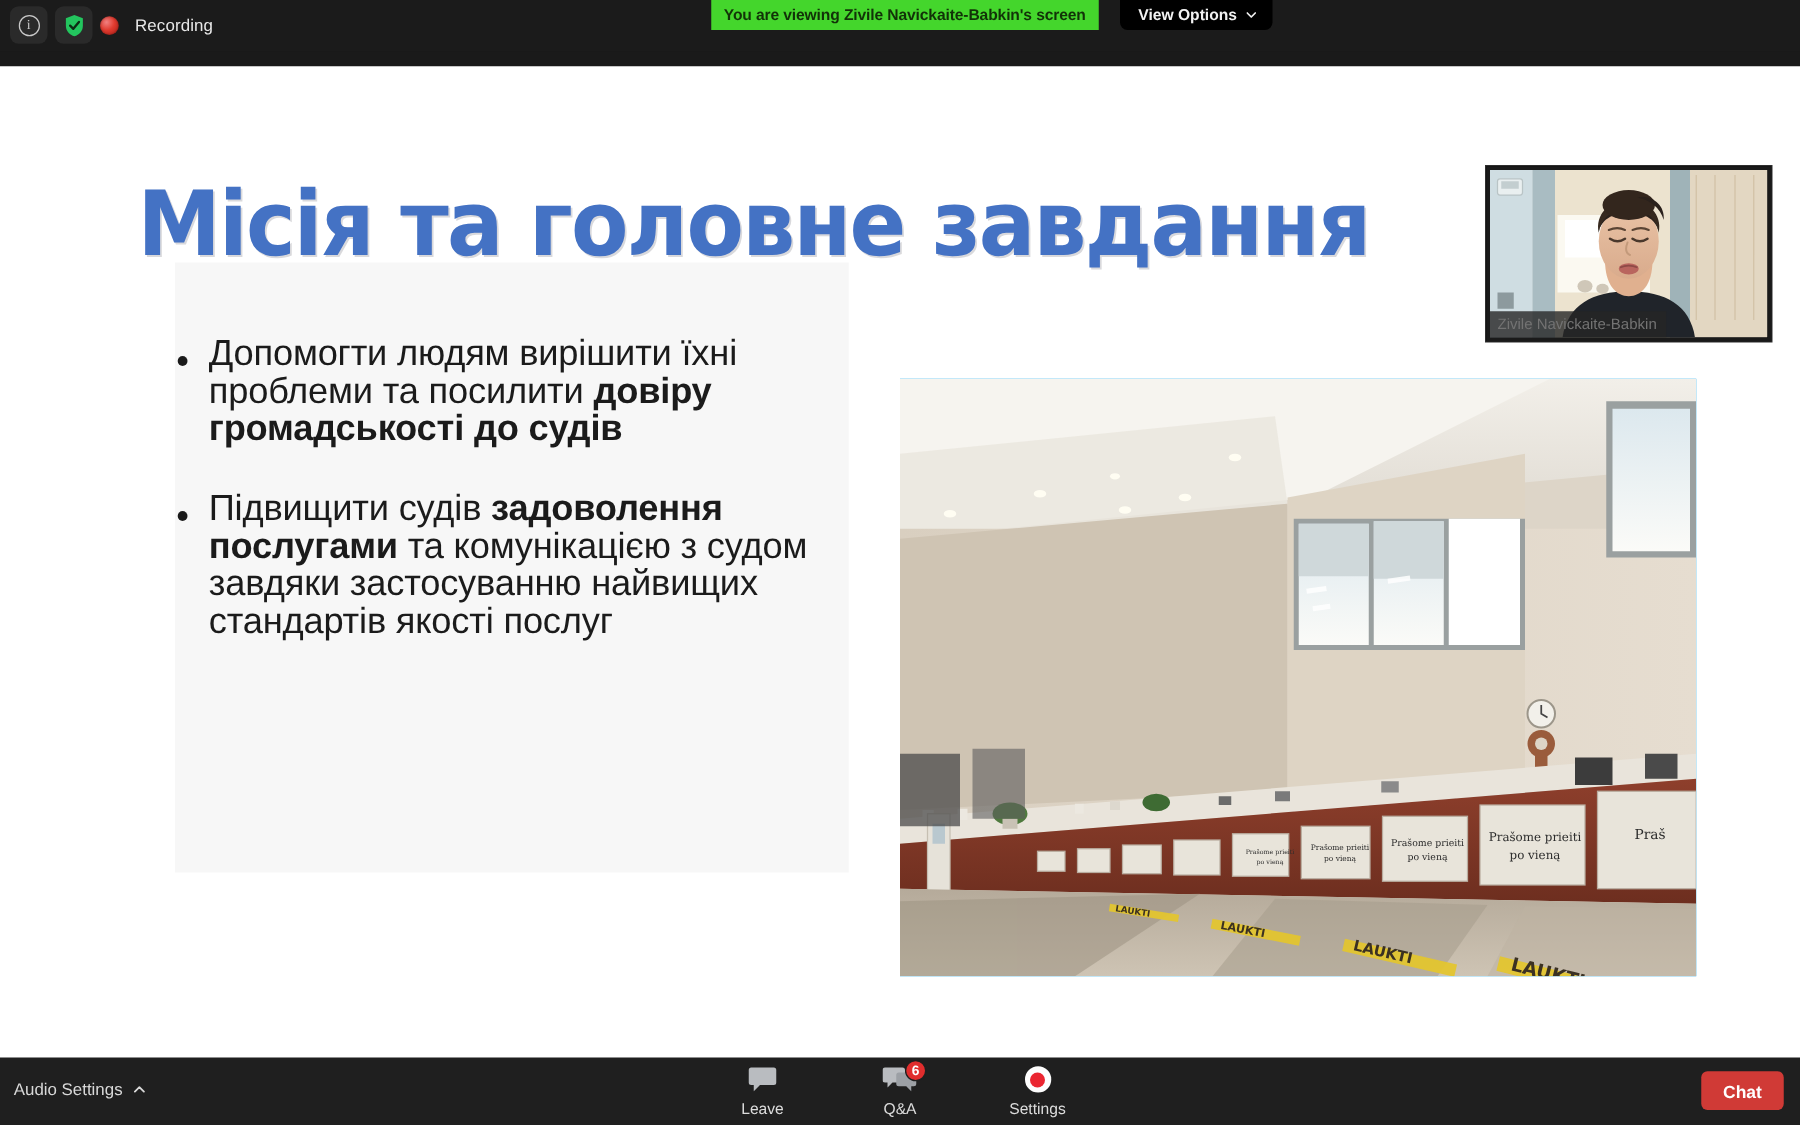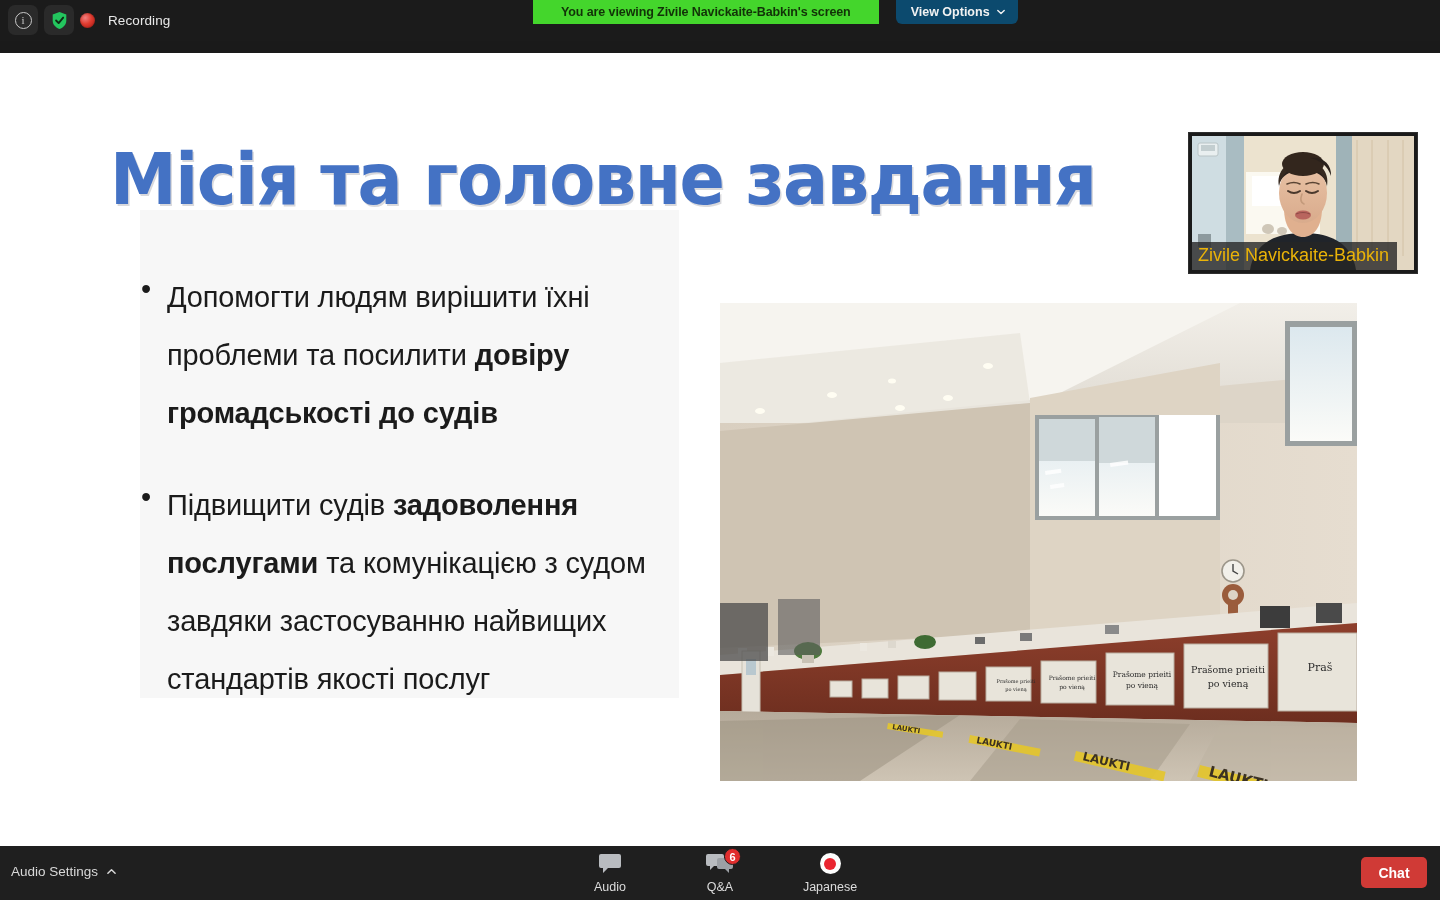--- a/index.html
+++ b/index.html
@@ -36,25 +36,26 @@
     box-shadow: inset 0 0 2px rgba(0,0,0,.4);
   }
   .rec-label { color: #e8e8e8; font-size: 13.5px; margin-left: 7px; letter-spacing: .1px; }
 
   .viewing-wrap {
     position: absolute; left: 533px; top: 0; display: flex; align-items: stretch;
     height: 24px;
   }
   .viewing-banner {
     background: #44d62c; color: #123208; font-weight: bold; font-size: 12.5px;
-    display: flex; align-items: center; padding: 0 28px; white-space: nowrap;
+    display: flex; align-items: center; padding: 0 10px; white-space: nowrap;
     letter-spacing: -.1px;
+    margin-left: 36px;
   }
   .viewopt-panel {
-    background: #0c4a6e; border-radius: 0 0 6px 6px; color: #f2f2f2;
+    background: #000000; border-radius: 0 0 6px 6px; color: #f2f2f2;
     font-size: 12.5px; font-weight: bold; display: flex; align-items: center;
     gap: 7px; padding: 0 13px 0 15px; white-space: nowrap; height: 24px;
     margin-left: 17px; cursor: pointer;
   }
   .chev-d { width: 8px; height: 8px; display: block; }
 
   
   .stage {
     position: absolute; top: 53px; left: 0; width: 1440px; height: 805px;
     background: #ffffff; overflow: hidden;
@@ -71,41 +72,41 @@
     position: absolute; left: 140px; top: 157px; width: 539px; height: 488px;
     background: #f7f7f7;
   }
   .bullets { position: absolute; left: 140px; top: 215px; width: 545px; }
   .bullet { display: flex; margin-bottom: 34px; }
   .bullet .dot {
     flex: 0 0 27px; font-size: 29px; line-height: 43px; color: #1a1a1a;
     padding-left: 1px;
   }
   .bullet .btext {
-    font-size: 29px; line-height: 58px; color: #1b1b1b;
+    font-size: 29px; line-height: 30px; color: #1b1b1b;
     letter-spacing: -.15px;
   }
   .bullet .btext b { font-weight: bold; }
 
   .photo {
     position: absolute; left: 720px; top: 250px; width: 637px; height: 478px;
     overflow: hidden; background: #0ea5e9;
   }
   .photo svg { display: block; width: 637px; height: 478px; }
 
   
   .vidtile {
     position: absolute; left: 1189px; top: 133px; width: 228px; height: 140px;
     border: 3px solid #1a1a1a; background: #000; z-index: 30; overflow: hidden;
     box-shadow: 0 0 0 1px #2e2e2e;
   }
   .vidtile svg { display: block; width: 222px; height: 134px; }
   .vid-name {
     position: absolute; left: 0; bottom: 0; background: rgba(38,38,38,.80);
-    color: #eab308; font-size: 18px; padding: 3px 8px 4px 6px;
+    color: #737373; font-size: 12px; padding: 3px 8px 4px 6px;
     white-space: nowrap; max-width: 100%; overflow: hidden;
   }
 
   
   .bottombar {
     position: absolute; left: 0; bottom: 0; width: 1440px; height: 54px;
     background: #1f1f1f; z-index: 40;
   }
   .audio-settings {
     position: absolute; left: 11px; top: 18px; display: flex; align-items: center;
@@ -408,40 +409,40 @@
     </div>
 
     <div class="center-ctrls">
 
       <div class="ctrl">
         <span class="ic">
           <svg width="24" height="21" viewBox="0 0 24 21">
             <path d="M3 1 h18 a2 2 0 0 1 2 2 v10 a2 2 0 0 1 -2 2 H10 l-5 5 v-5 H3 a2 2 0 0 1 -2 -2 V3 a2 2 0 0 1 2 -2 Z" fill="#b9bcc0"></path>
           </svg>
         </span>
-        <span class="lbl">Audio</span>
+        <span class="lbl">Leave</span>
       </div>
 
       <div class="ctrl">
         <span class="ic">
           <svg width="28" height="21" viewBox="0 0 28 21">
             <path d="M2 1 h14 a2 2 0 0 1 2 2 v8 a2 2 0 0 1 -2 2 H8 l-4 4 v-4 H2 a2 2 0 0 1 -2 -2 V3 a2 2 0 0 1 2 -2 Z" fill="#b9bcc0"></path>
             <path d="M13 5 h12 a2 2 0 0 1 2 2 v7 a2 2 0 0 1 -2 2 h-2 v4 l-4 -4 h-6 a2 2 0 0 1 -2 -2 V7 a2 2 0 0 1 2 -2 Z" fill="#9ca0a5"></path>
           </svg>
         </span>
         <span class="badge">6</span>
         <span class="lbl">Q&amp;A</span>
       </div>
 
       <div class="ctrl">
         <span class="ic">
           <span class="jp-flag">
               <i></i>
             </span>
         </span>
-        <span class="lbl">Japanese</span>
+        <span class="lbl">Settings</span>
       </div>
     </div>
 
     <button class="leave-btn">Chat</button>
   </div>
 
 </div>
 
 </body></html>

